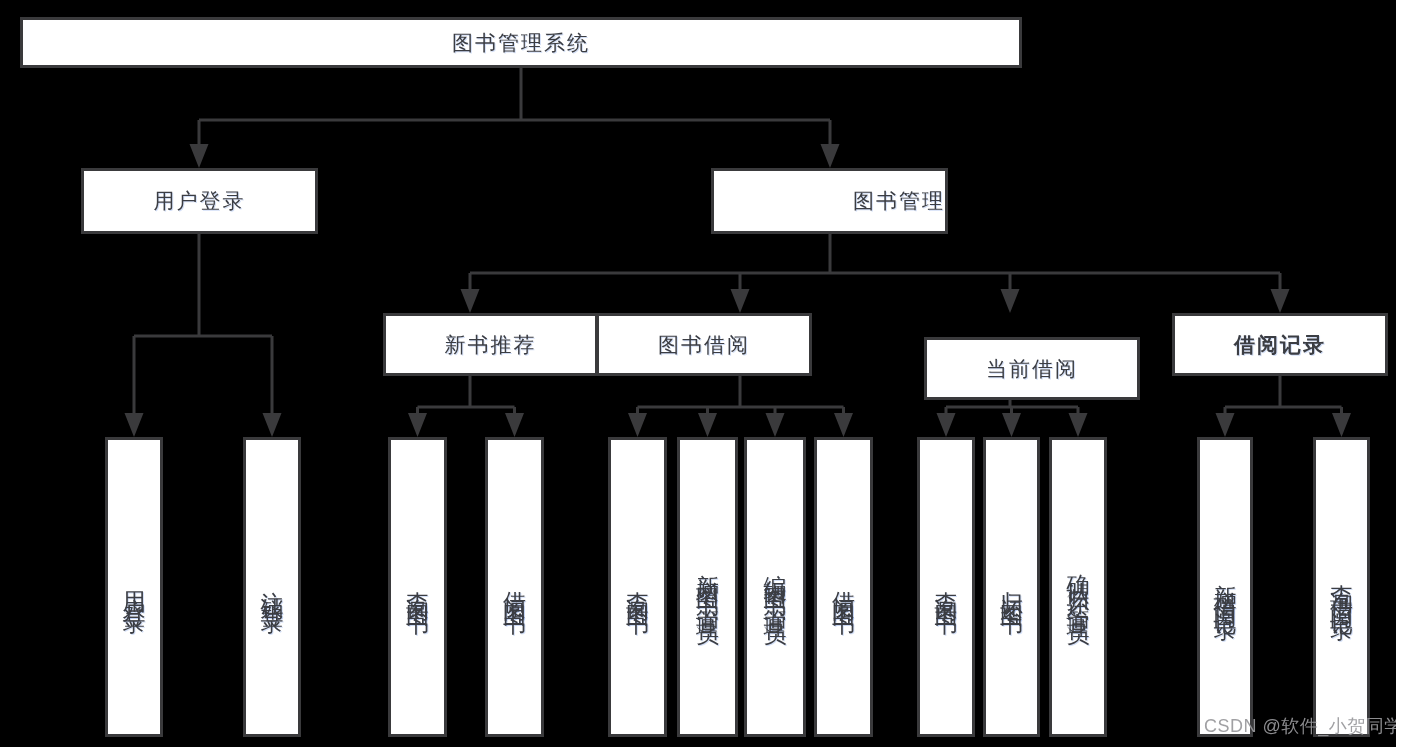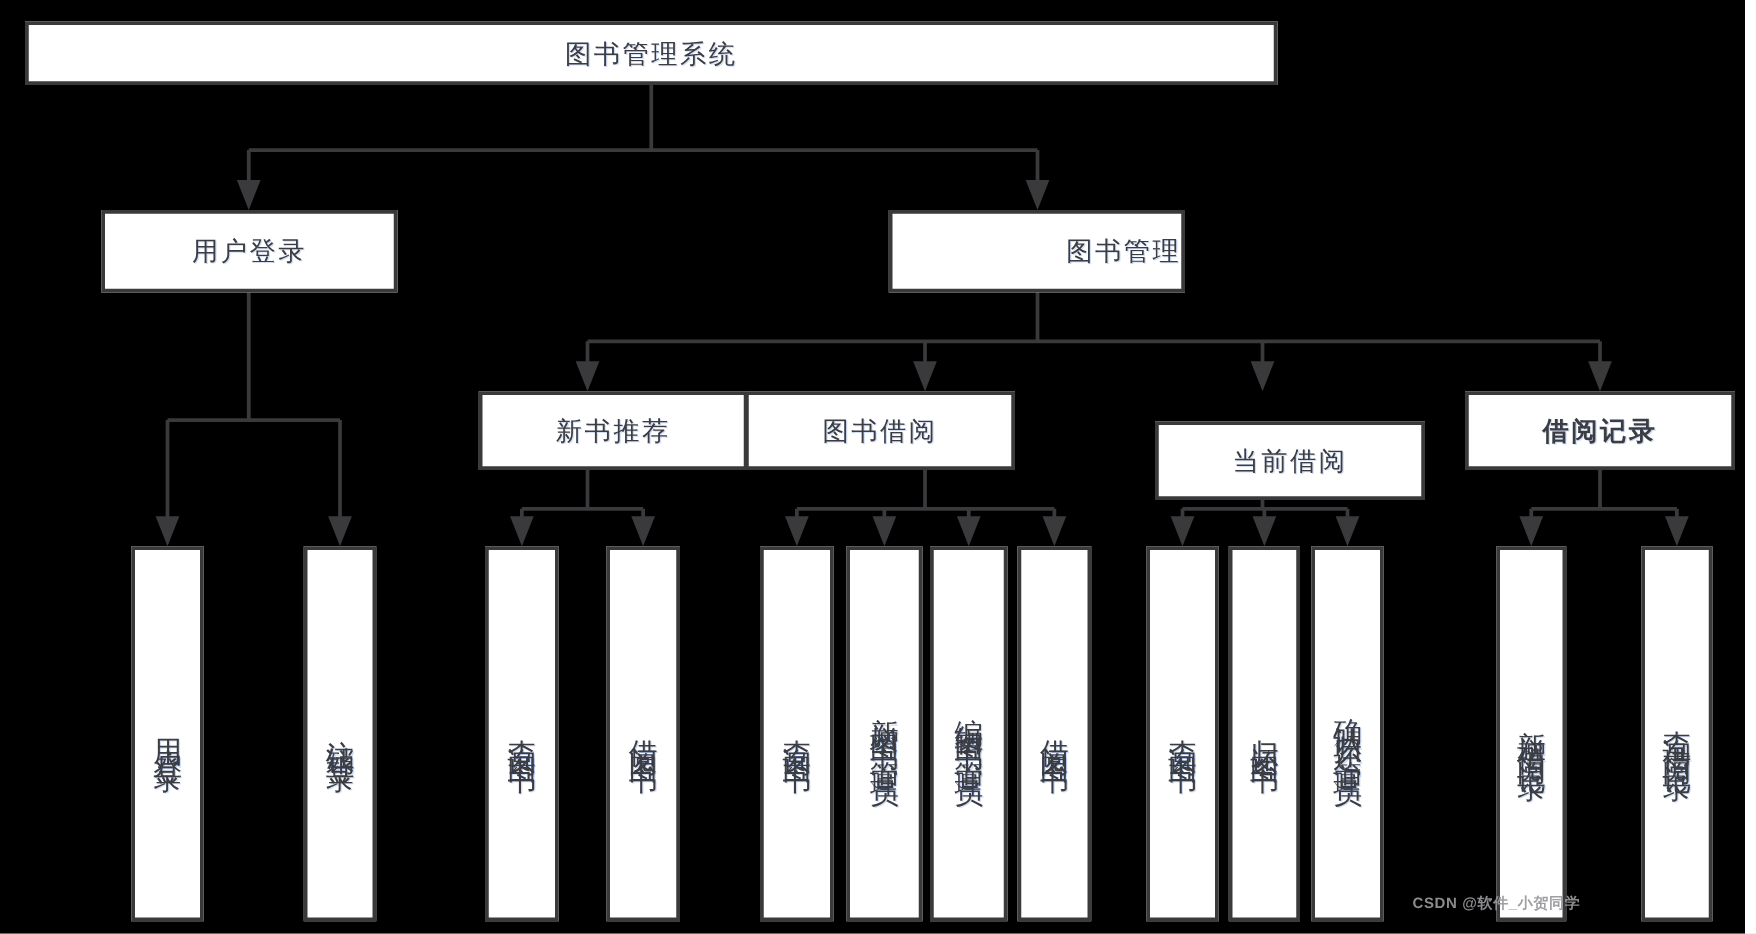--- a/index.html
+++ b/index.html
@@ -69,28 +69,27 @@
   .n-c3 { left: 744px;  top: 437px; width: 62px; height: 300px; }
   .n-c4 { left: 814px;  top: 437px; width: 59px; height: 300px; }
   .n-d1 { left: 917px;  top: 437px; width: 58px; height: 300px; }
   .n-d2 { left: 983px;  top: 437px; width: 57px; height: 300px; }
   .n-d3 { left: 1049px; top: 437px; width: 58px; height: 300px; }
   .n-e1 { left: 1197px; top: 437px; width: 56px; height: 300px; }
   .n-e2 { left: 1313px; top: 437px; width: 57px; height: 300px; }
 
   .watermark {
     position: absolute;
-    left: 1130px;
+    left: 1204px;
     top: 714px;
-    font-size: 12px;
+    font-size: 18px;
     letter-spacing: 0.5px;
     color: rgba(152,152,155,0.92);
     z-index: 3;
     white-space: nowrap;
-    font-weight: bold;
   }
 </style>
 </head>
 <body>
 
 <div class="stage">
 
   <svg class="connectors" viewBox="0 0 1405 747" xmlns="http://www.w3.org/2000/svg">
 
     <path fill="none" stroke="#3a3a3c" stroke-width="3" d="

